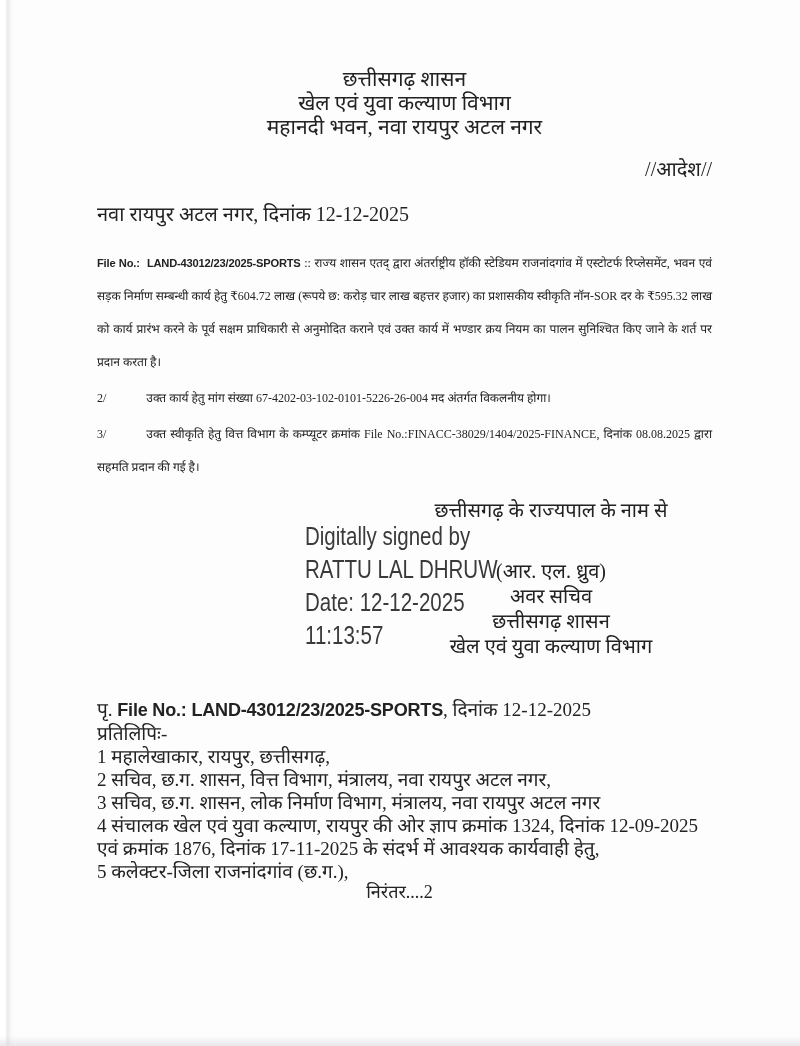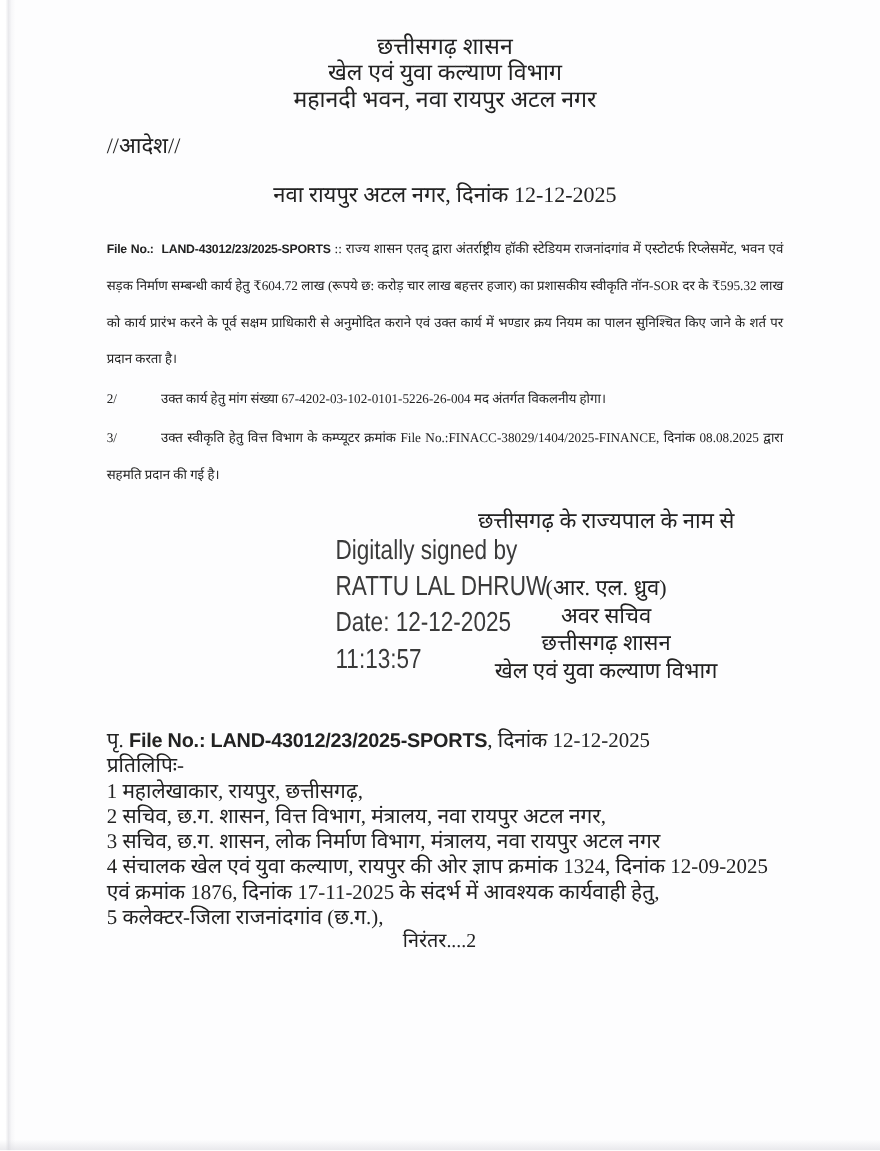--- a/index.html
+++ b/index.html
@@ -28,34 +28,34 @@
   .scan-edge-bottom {
     position: absolute;
     left: 0; right: 0; bottom: 0;
     height: 10px;
     background: linear-gradient(to bottom, rgba(230,230,234,0) 0%, rgba(214,214,220,0.55) 100%);
     pointer-events: none;
   }
   .content {
     position: relative;
     box-sizing: border-box;
-    padding: 30px 88px 0 97px;
+    padding: 67px 88px 0 97px;
   }
   .letterhead {
     text-align: center;
     font-size: 21px;
     line-height: 24px;
   }
   .order-heading {
-    text-align: left;
+    text-align: right;
     font-size: 20px;
     margin-top: 16px;
   }
   .place-date {
-    text-align: center;
+    text-align: left;
     font-size: 20px;
     margin-top: 18px;
   }
   .para {
     margin: 0;
     font-size: 12px;
     line-height: 33px;
     text-align: justify;
   }
   .para.first {

